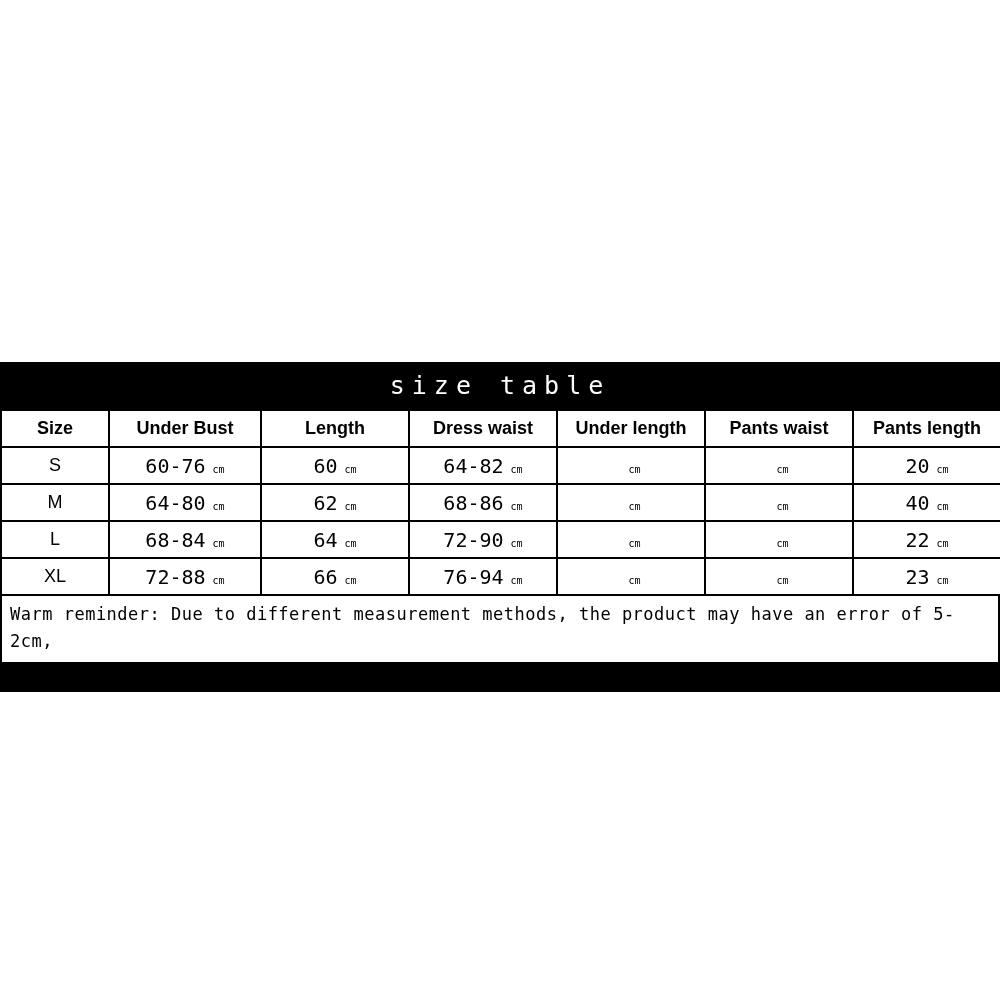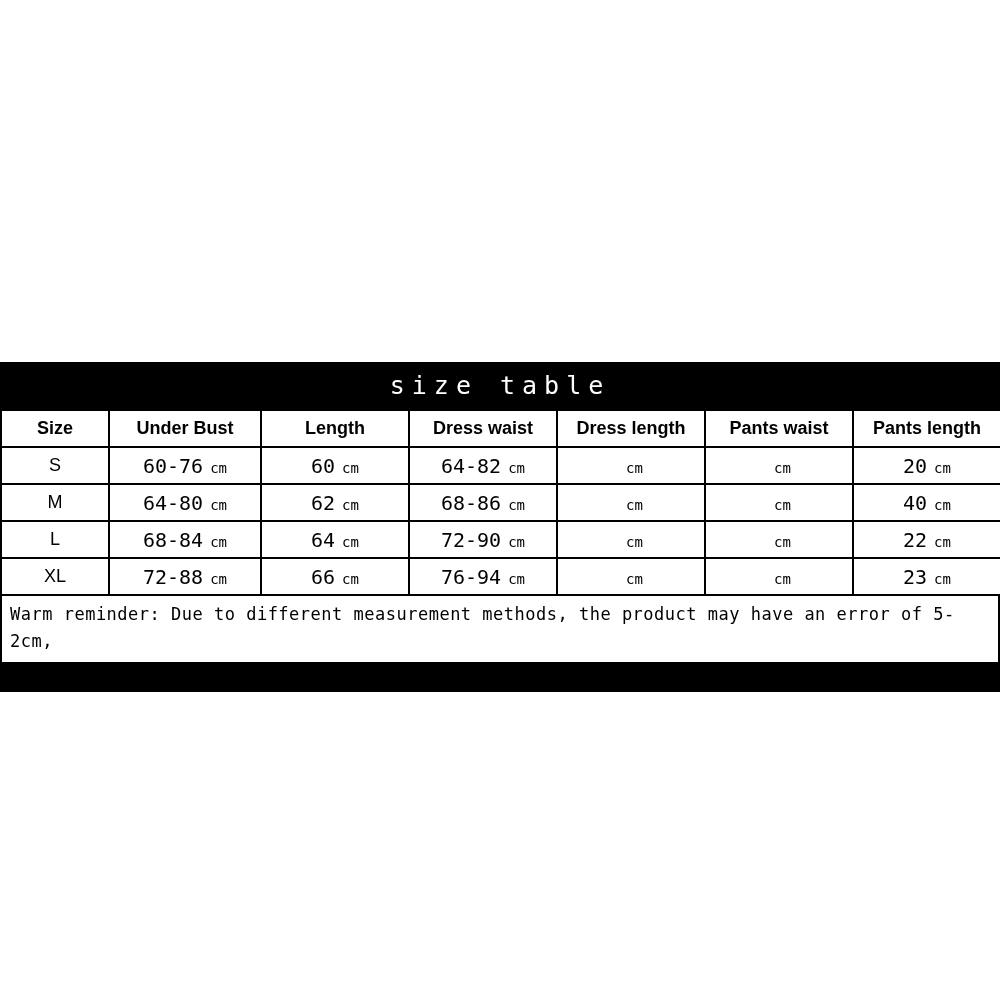--- a/index.html
+++ b/index.html
@@ -67,21 +67,21 @@
   }
   table.size-table tbody td.size-col {
     font-size: 18px;
     font-family: "Liberation Sans", sans-serif;
   }
   .cell-inner {
     display: inline-block;
     white-space: nowrap;
   }
   .unit {
-    font-size: 14px;
+    font-size: 10px;
     margin-left: 7px;
   }
   .note {
     background: #ffffff;
     border: 2px solid #000000;
     border-top: none;
     color: #000000;
     font-size: 17px;
     line-height: 27px;
     padding: 5px 8px 7px 8px;
@@ -122,21 +122,21 @@
         <col class="col-dresslength">
         <col class="col-pantswaist">
         <col class="col-pantslength">
       </colgroup>
       <thead>
         <tr>
           <th>Size</th>
           <th>Under Bust</th>
           <th>Length</th>
           <th>Dress waist</th>
-          <th>Dress length</th>
+          <th>Under length</th>
           <th>Pants waist</th>
           <th>Pants length</th>
         </tr>
       </thead>
       <tbody>
         <tr>
           <td class="size-col">S</td>
           <td><span class="cell-inner">60-76</span><span class="unit">cm</span></td>
           <td><span class="cell-inner">60</span><span class="unit">cm</span></td>
           <td><span class="cell-inner">64-82</span><span class="unit">cm</span></td>

